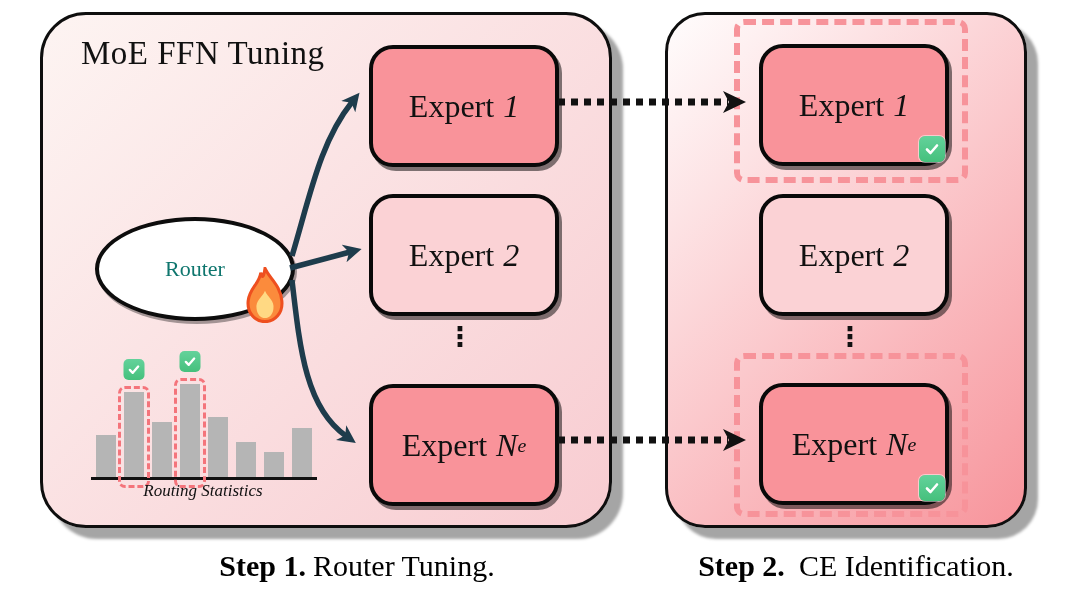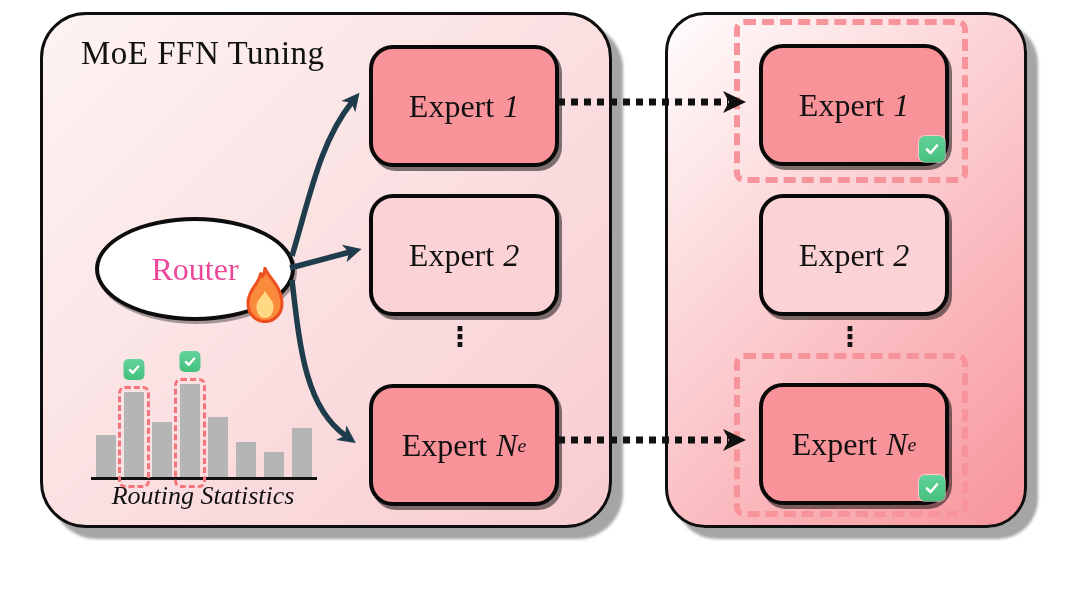--- a/index.html
+++ b/index.html
@@ -27,21 +27,21 @@
     letter-spacing:0.5px;
   }
 
   
   .router{
     position:absolute;left:52px;top:202px;width:192px;height:96px;
     background:#ffffff;border:4px solid #0d0d0d;border-radius:50%;
     display:flex;align-items:center;justify-content:center;
     box-shadow:2px 3px 0 rgba(0,0,0,0.35);
   }
-  .router span{font-size:32px;color:#ec4899;}
+  .router span{font-size:22px;color:#0f766e;}
   .fire{position:absolute;left:196px;top:252px;width:52px;height:56px;}
 
   
   .expert{
     position:absolute;width:182px;height:114px;border:4px solid #090909;border-radius:24px;
     display:flex;align-items:center;justify-content:center;
     box-shadow:3px 4px 0 rgba(0,0,0,0.5);
     font-size:32px;color:#111;
   }
   .expert .suffix{font-style:italic;margin-left:9px;}
@@ -97,21 +97,21 @@
     border:3.5px dashed var(--highlight-pink,#f4747b);border-radius:7px;
   }
   .bar-badge{
     position:absolute;left:50%;top:-33px;transform:translateX(-50%);
     width:21px;height:21px;border-radius:5px;
     background:linear-gradient(180deg,#63d29b,var(--check-green,#45c07c));
     display:flex;align-items:center;justify-content:center;
   }
   .chart-label{
     position:absolute;left:10px;top:466px;width:300px;text-align:center;
-    font-size:26px;font-style:italic;color:#111;
+    font-size:17px;font-style:italic;color:#111;
   }
 
   
   .arrows{position:absolute;inset:0;pointer-events:none;}
 
   
   .caption{
     position:absolute;top:549px;width:420px;text-align:center;
     font-size:30px;color:#000;white-space:nowrap;
   }
@@ -225,14 +225,20 @@
     </defs>
 
     <path d="M292,256 C310,196 320,142 352,102" fill="none" stroke="#1e3c4c" stroke-width="5.5" marker-end="url(#navyhead)"></path>
     <path d="M290,268 L350,252" fill="none" stroke="#1e3c4c" stroke-width="5.5" marker-end="url(#navyhead)"></path>
     <path d="M292,280 C300,350 306,408 346,436" fill="none" stroke="#1e3c4c" stroke-width="5.5" marker-end="url(#navyhead)"></path>
 
     <path d="M558,102 L728,102" fill="none" stroke="#111" stroke-width="7" stroke-dasharray="7 6" marker-end="url(#blackhead)"></path>
     <path d="M558,440 L728,440" fill="none" stroke="#111" stroke-width="7" stroke-dasharray="7 6" marker-end="url(#blackhead)"></path>
   </svg>
 
+  <div class="caption caption-1">
+    <span class="bold">Step 1.</span><span class="rest">Router Tuning.</span>
+  </div>
+  <div class="caption caption-2">
+    <span class="bold">Step 2.</span><span class="rest">CE Identification.</span>
+  </div>
 
 </div>
 
 </body></html>

